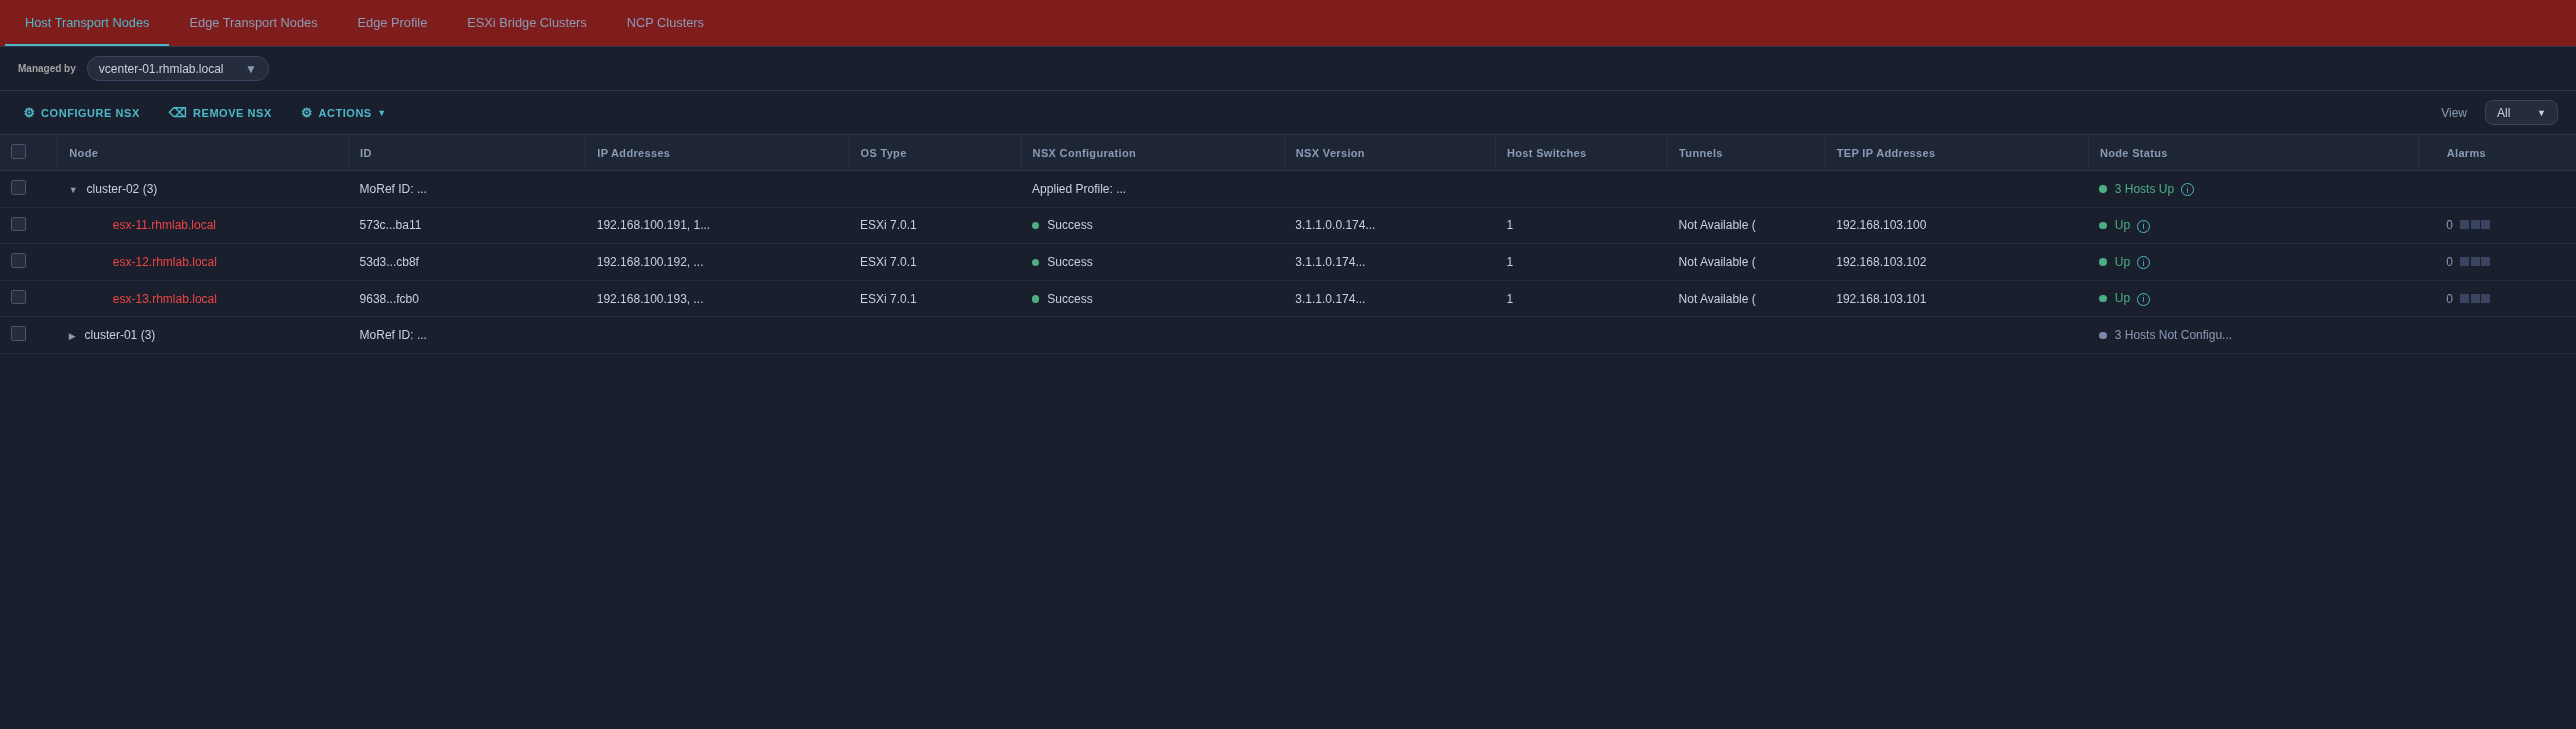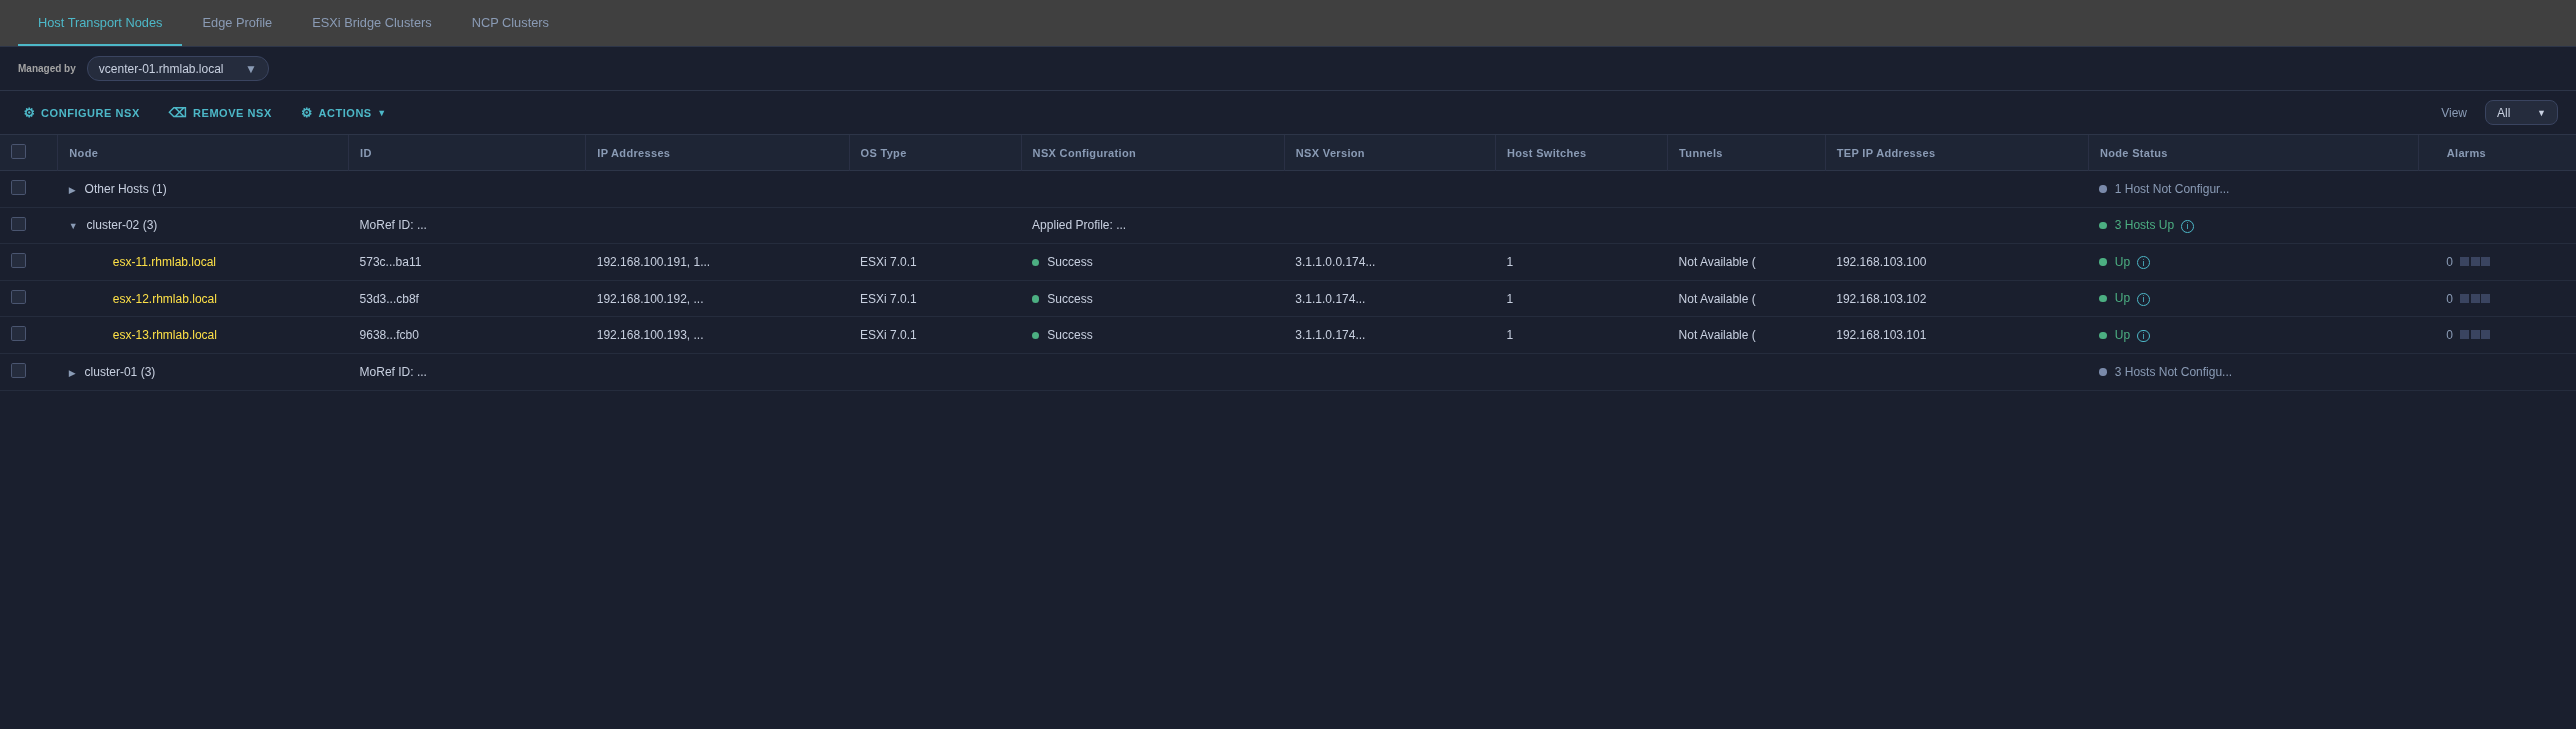--- a/index.html
+++ b/index.html
@@ -10,23 +10,23 @@
       font-size: 12px;
       width: 2576px;
       min-height: 730px;
       overflow-x: hidden;
     }
 
     
     .top-nav {
       display: flex;
       align-items: center;
-      background: #404040;
+      background: #7f1d1d;
       border-bottom: 0.9px solid #2d3548;
-      padding: 0 18px;
+      padding: 0 5px;
       height: 47px;
     }
     .nav-tab {
       display: flex;
       align-items: center;
       padding: 0 20px;
       cursor: pointer;
       color: #8a9bb5;
       font-size: 12.8px;
       font-weight: 500;
@@ -166,21 +166,21 @@
       width: 14.6px;
       height: 14.6px;
       border: 0.9px solid #4a5570;
       background: #252c3d;
       display: inline-block;
       border-radius: 1.8px;
       cursor: pointer;
     }
 
     .link-text {
-      color: #fde047;
+      color: #ef4444;
       cursor: pointer;
     }
 
     .status-dot {
       display: inline-block;
       width: 7.3px;
       height: 7.3px;
       border-radius: 50%;
       margin-right: 4.6px;
     }
@@ -232,20 +232,23 @@
     .actions-icon { font-size: 12.8px; }
   </style>
 </head>
 <body>
 
 <nav class="top-nav">
   <div class="nav-tab active">
     <span>Host Transport Nodes</span>
   </div>
   <div class="nav-tab">
+    <span>Edge Transport Nodes</span>
+  </div>
+  <div class="nav-tab">
     <span>Edge Profile</span>
   </div>
   <div class="nav-tab">
     <span>ESXi Bridge Clusters</span>
   </div>
   <div class="nav-tab">
     <span>NCP Clusters</span>
   </div>
 </nav>
 
@@ -316,40 +319,20 @@
         <th class="col-node-status">
           <span>Node Status</span>
         </th>
         <th class="col-alarms">
           <span>Alarms</span>
         </th>
       </tr>
     </thead>
     <tbody>
 
-      <tr>
-        <td class="checkbox-col"><span class="checkbox"></span></td>
-        <td class="col-node">
-          <span class="expand-icon">▶</span>
-          <span>Other Hosts (1)</span>
-        </td>
-        <td class="col-id"></td>
-        <td class="col-ip"></td>
-        <td class="col-os"></td>
-        <td class="col-nsx-config"></td>
-        <td class="col-nsx-ver"></td>
-        <td class="col-host-sw"></td>
-        <td class="col-tunnels"></td>
-        <td class="col-tep"></td>
-        <td class="col-node-status">
-          <span class="status-dot dot-gray"></span>
-          <span class="status-gray">1 Host Not Configur...</span>
-        </td>
-        <td class="col-alarms"></td>
-      </tr>
 
       <tr>
         <td class="checkbox-col"><span class="checkbox"></span></td>
         <td class="col-node">
           <span class="expand-icon">▼</span>
           <span>cluster-02 (3)</span>
         </td>
         <td class="col-id">
           <span>MoRef ID: ...</span>
         </td>

